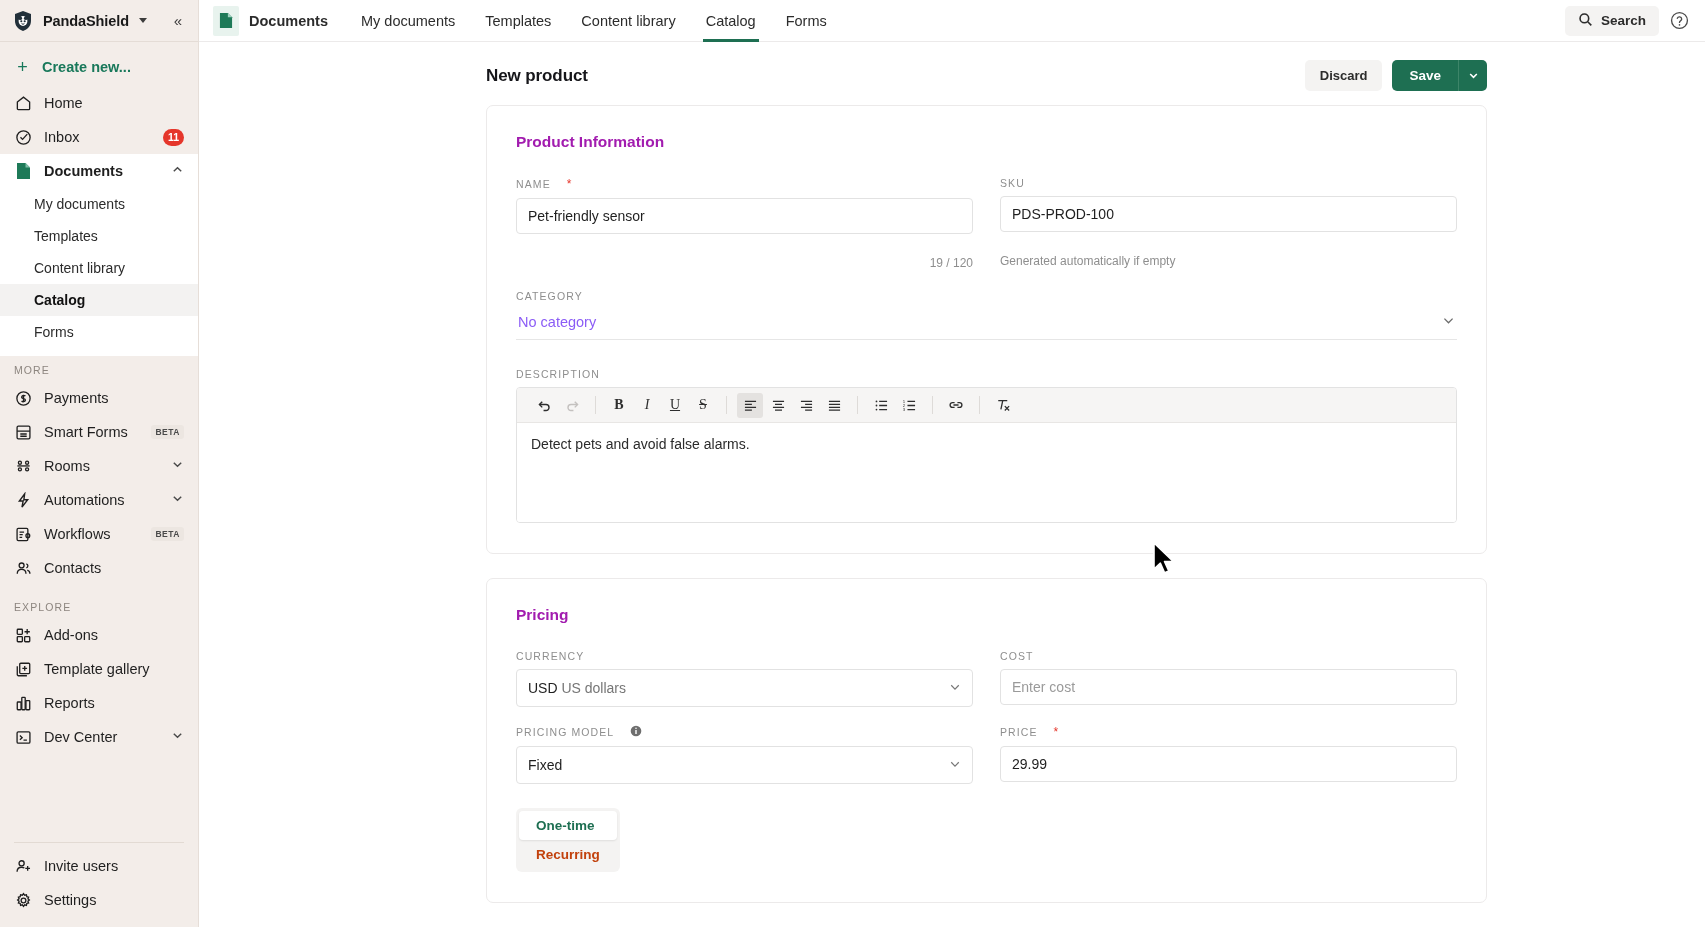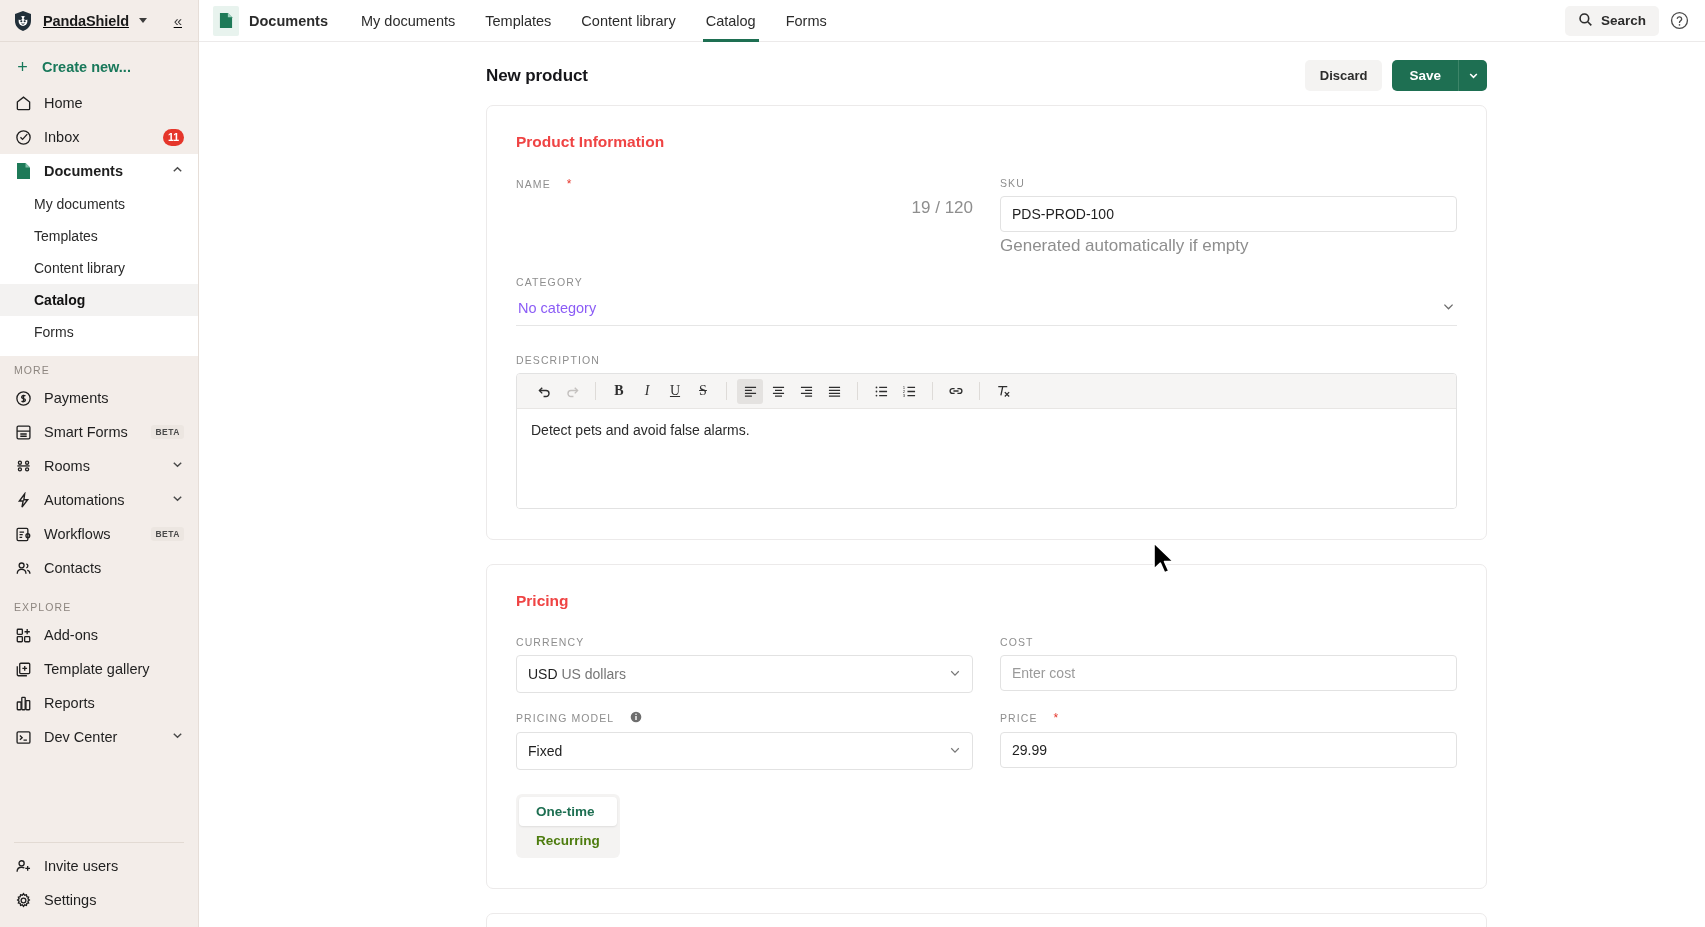--- a/index.html
+++ b/index.html
@@ -16,21 +16,20 @@
     width: 199px; height: 927px;
     background: #f3ede9;
     display: flex; flex-direction: column;
     position: relative; flex: none;
     border-right: 1px solid #e6ded8;
   }
   .sb-top {
     height: 42px; display: flex; align-items: center;
     padding: 0 12px; gap: 9px;
     border-bottom: 1px solid #e4dcd6;
-    text-decoration: underline;
   }
   .brand-logo {
     width: 22px; height: 24px; flex: none;
     display: flex; align-items: center; justify-content: center;
   }
   .brand-name {
     font-size: 14.5px; font-weight: bold; color: #1a1a1a;
     letter-spacing: -0.1px;
   }
   .caret-sm {
@@ -142,36 +141,36 @@
     background: #1e6f52; color: #fff; border: none;
     border-left: 1px solid #3d8569; width: 29px;
     display: flex; align-items: center; justify-content: center; cursor: pointer;
   }
 
   .card {
     margin: 0 218px 24px 287px;
     background: #fff; border: 1px solid #eceaea; border-radius: 7px;
     padding: 27px 29px 30px;
   }
-  .card-title { font-size: 15.5px; font-weight: bold; color: #ef4444; margin-bottom: 26px; }
+  .card-title { font-size: 15.5px; font-weight: bold; color: #a21caf; margin-bottom: 26px; }
   .grid2 { display: flex; gap: 27px; }
   .col { flex: 1 1 0; min-width: 0; }
   .fld { margin-bottom: 0; }
   .flabel {
     font-size: 10.5px; letter-spacing: 1.1px; color: #8e8e8e;
     text-transform: uppercase; margin-bottom: 7px; display: flex; align-items: center; gap: 16px;
   }
   .req { color: #e5362b; font-size: 12px; }
   .inp {
     width: 100%; border: 1px solid #e2e2e2; border-radius: 4px;
     padding: 9px 11px; font-size: 14px; color: #1f1f1f;
     font-family: inherit; background: #fff; outline: none;
   }
   .inp::placeholder { color: #9a9a9a; }
-  .hint { font-size: 17px; color: #8e8e8e; margin-top: 4px; }
+  .hint { font-size: 12px; color: #8e8e8e; margin-top: 22px; }
   .hint.right { text-align: right; }
 
   .select-underline {
     display: flex; align-items: center; width: 100%;
     border-bottom: 1px solid #e6e6e6; padding: 4px 2px 8px;
     cursor: pointer; background: #fff;
   }
   .select-underline .val { font-size: 14.5px; color: #8b5cf6; }
   .select-underline .dd { margin-left: auto; color: #6b6b6b; }
 
@@ -201,21 +200,21 @@
     background: #fff;
   }
 
   .seg {
     display: inline-flex; background: #f4f3f2; border-radius: 6px; padding: 3px;
     margin-top: 24px;
     flex-direction: column;
   }
   .seg-btn {
     font-size: 13.5px; font-weight: bold; padding: 7px 17px;
-    border-radius: 4px; cursor: pointer; color: #4d7c0f;
+    border-radius: 4px; cursor: pointer; color: #c2410c;
   }
   .seg-btn.on { background: #fff; color: #1e6f52; box-shadow: 0 1px 2px rgba(0,0,0,.09); }
 
   .card-stub {
     margin: 0 218px 0 287px; background: #fff;
     border: 1px solid #eceaea; border-radius: 7px; height: 60px;
   }
 
   .cursor { position: absolute; left: 953px; top: 500px; pointer-events: none; z-index: 60; }
   .mt20 { margin-top: 20px; }
@@ -526,20 +525,21 @@
 
       <section class="card">
         <div class="card-title">Product Information</div>
 
         <div class="grid2">
           <div class="col">
             <div class="flabel">
               <span>NAME</span>
               <span class="req">*</span>
             </div>
+            <input class="inp" value="Pet-friendly sensor" style="">
             <div class="hint right">19 / 120</div>
           </div>
           <div class="col">
             <div class="flabel">
               <span>SKU</span>
             </div>
             <input class="inp" value="PDS-PROD-100" style="">
             <div class="hint">Generated automatically if empty</div>
           </div>
         </div>

